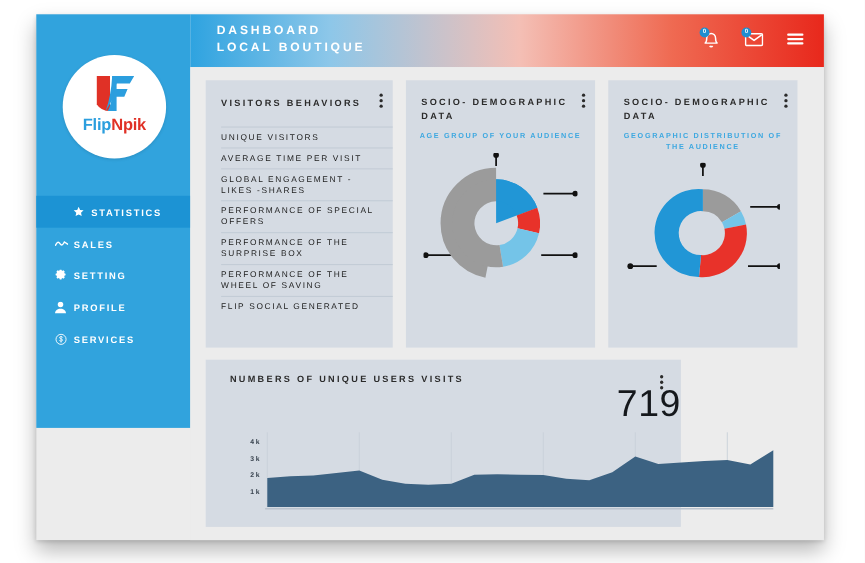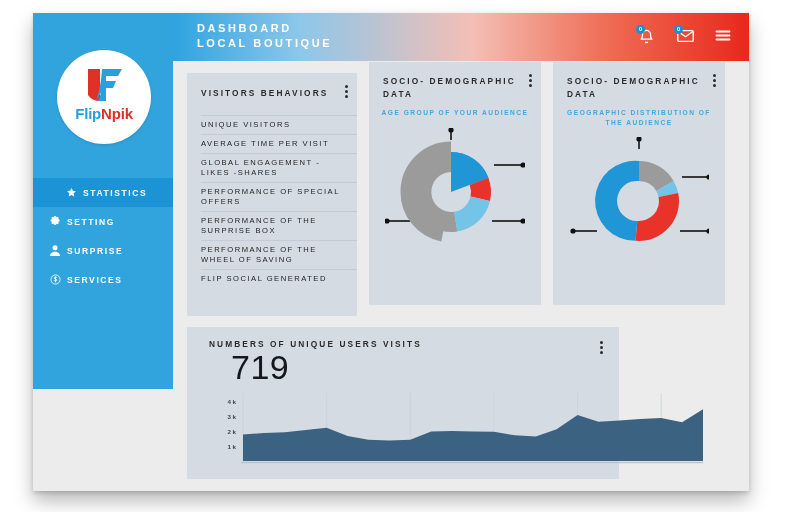--- a/index.html
+++ b/index.html
@@ -85,21 +85,21 @@
   }
   .kebab i{display:block;width:3px;height:3px;background:#2b2b2b;border-radius:50%;}
   .beh-list{padding:0 0 0 14px;}
   .beh-row{
     padding:4px 10px 4px 0;color:#1d1d1d;font-size:7.6px;font-weight:normal;
     letter-spacing:1.5px;line-height:10px;border-top:1px solid #c3ccd6;
   }
   .beh-row.first{border-top:1px solid #c3ccd6;}
 
   
-  .card-socio{top:1px;width:172px;height:243px;}
+  .card-socio{top:12px;width:172px;height:243px;}
   .card-socio.one{left:196px;}
   .card-socio.two{left:380px;}
   .socio-title{
     position:relative;padding:13px 22px 0 14px;color:#2b2b2b;
     font-size:8.3px;font-weight:bold;letter-spacing:2.1px;line-height:12.5px;
   }
   .socio-sub{
     margin-top:8px;text-align:center;color:#3ea8e0;
     font-size:6.6px;font-weight:bold;letter-spacing:1.5px;line-height:9.5px;padding:0 12px;
   }
@@ -107,21 +107,21 @@
   .donut-wrap svg{position:absolute;left:50%;top:0;transform:translateX(-50%);}
 
   
   .card-visits{left:14px;top:266px;width:432px;height:152px;}
   .visits-title{
     position:relative;padding:12px 26px 0 22px;color:#2b2b2b;
     font-size:8.3px;font-weight:bold;letter-spacing:2.1px;
   }
   .visits-number{
     padding-left:44px;margin-top:-2px;color:#15181c;font-size:34px;
-    font-family:"Liberation Sans", sans-serif;font-weight:400;letter-spacing:.5px;line-height:40px;
+    font-family:"Liberation Sans", sans-serif;font-weight:400;letter-spacing:.5px;line-height:40px;text-align:right;
   }
   .visits-chart{position:absolute;left:20px;top:62px;width:502px;height:82px;}
   .visits-chart svg{display:block;}
 </style>
 </head>
 <body>
 
 <div class="stage">
   <div class="device">
     <div class="device-inner">
@@ -143,34 +143,42 @@
           <div class="nav-item active">
             <span class="nav-ico">
               <svg width="11" height="11" viewBox="0 0 24 24" fill="currentColor">
                   <path d="M12 2l2.9 6.3 6.9.8-5.1 4.7 1.4 6.8L12 17.3 5.9 20.6l1.4-6.8L2.2 9.1l6.9-.8z"></path>
                 </svg>
             </span>
             <span>STATISTICS</span>
           </div>
           <div class="nav-item">
             <span class="nav-ico">
+              <svg width="12" height="9" viewBox="0 0 24 14" fill="none" stroke="currentColor" stroke-width="2.6" stroke-linecap="round">
+                  <path d="M1 10 Q5 1 9 7 T17 4 L23 8"></path>
+                </svg>
+            </span>
+            <span>SALES</span>
+          </div>
+          <div class="nav-item">
+            <span class="nav-ico">
               <svg width="11" height="11" viewBox="0 0 24 24" fill="currentColor">
                   <path d="M12 8.5A3.5 3.5 0 1 0 12 15.5 3.5 3.5 0 0 0 12 8.5zm9-.3l-1.9-.5a7.4 7.4 0 0 0-.8-1.9l1-1.7-2.4-2.4-1.7 1a7.4 7.4 0 0 0-1.9-.8L12.8 0h-3.4L8.9 1.9a7.4 7.4 0 0 0-1.9.8l-1.7-1L2.9 4.1l1 1.7a7.4 7.4 0 0 0-.8 1.9L1.2 8.2v3.4l1.9.5c.2.7.5 1.3.8 1.9l-1 1.7 2.4 2.4 1.7-1c.6.4 1.2.6 1.9.8l.5 1.9h3.4l.5-1.9c.7-.2 1.3-.5 1.9-.8l1.7 1 2.4-2.4-1-1.7c.4-.6.6-1.2.8-1.9l1.9-.5z"></path>
                 </svg>
             </span>
             <span>SETTING</span>
           </div>
           <div class="nav-item">
             <span class="nav-ico">
               <svg width="10" height="11" viewBox="0 0 20 22" fill="currentColor">
                   <circle cx="10" cy="5.5" r="5"></circle>
                   <path d="M0 22c0-5.2 4.5-8.5 10-8.5S20 16.8 20 22z"></path>
                 </svg>
             </span>
-            <span>SURPRISE</span>
+            <span>PROFILE</span>
           </div>
           <div class="nav-item">
             <span class="nav-ico">
               <svg width="11" height="11" viewBox="0 0 24 24" fill="none" stroke="currentColor" stroke-width="1.8">
                   <circle cx="12" cy="12" r="10"></circle>
                   <path d="M12 5.5v13M15 8.5c0-1.4-1.3-2-3-2s-3 .7-3 2 1.3 2 3 2.6 3 1 3 2.4-1.3 2-3 2-3-.6-3-2" stroke-width="1.7"></path>
                 </svg>
             </span>
             <span>SERVICES</span>
           </div>

